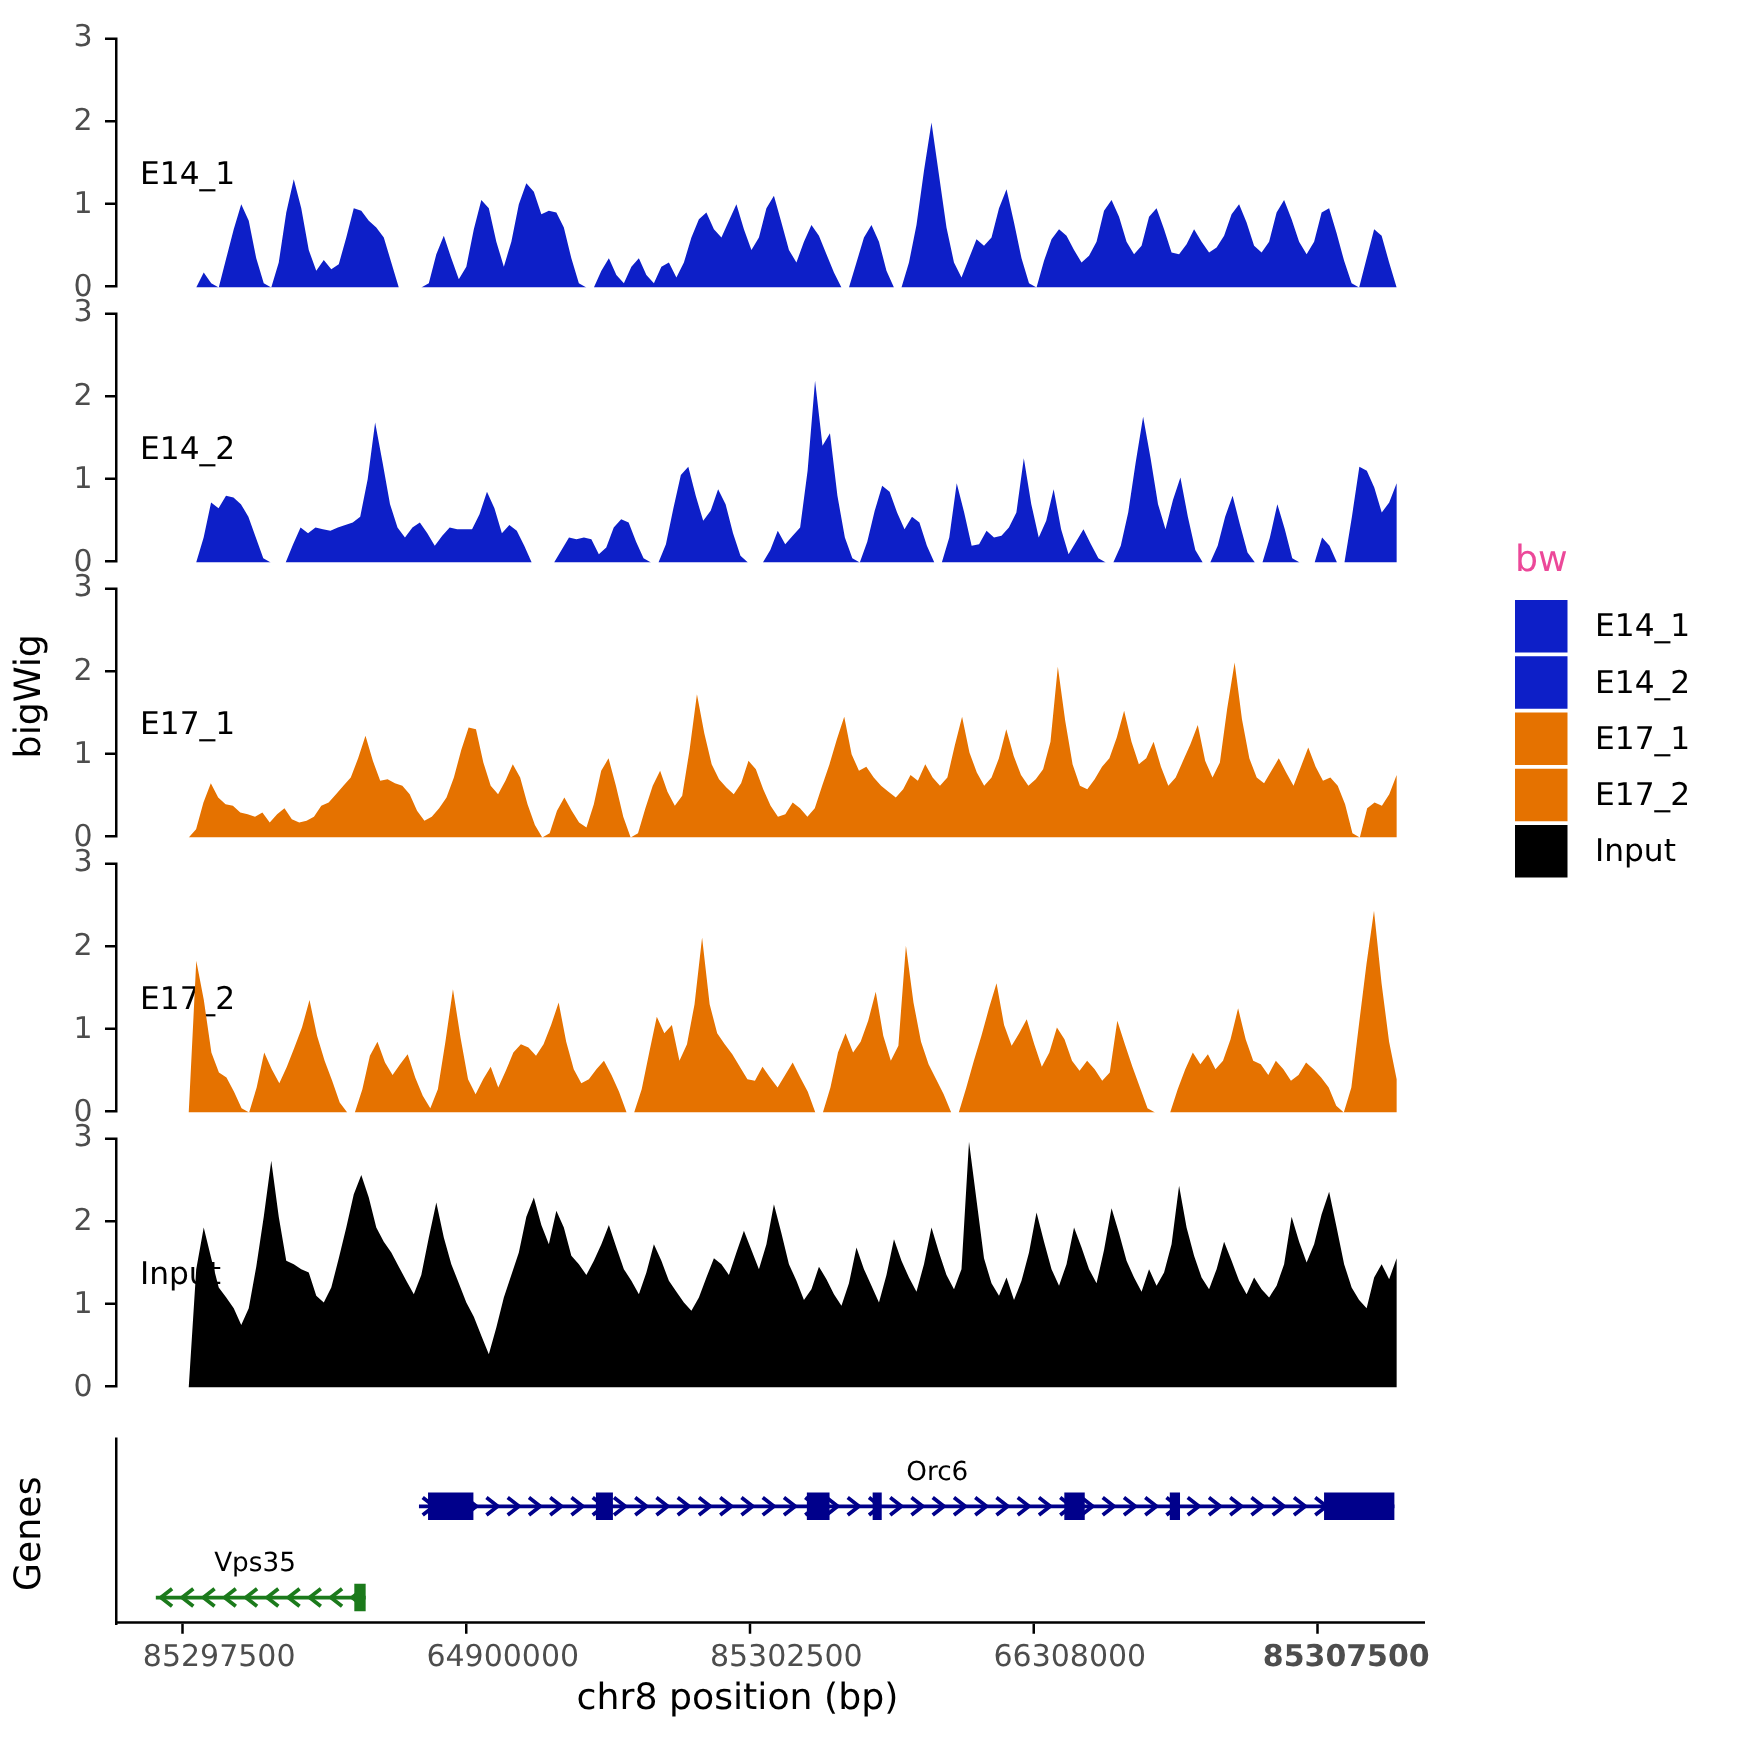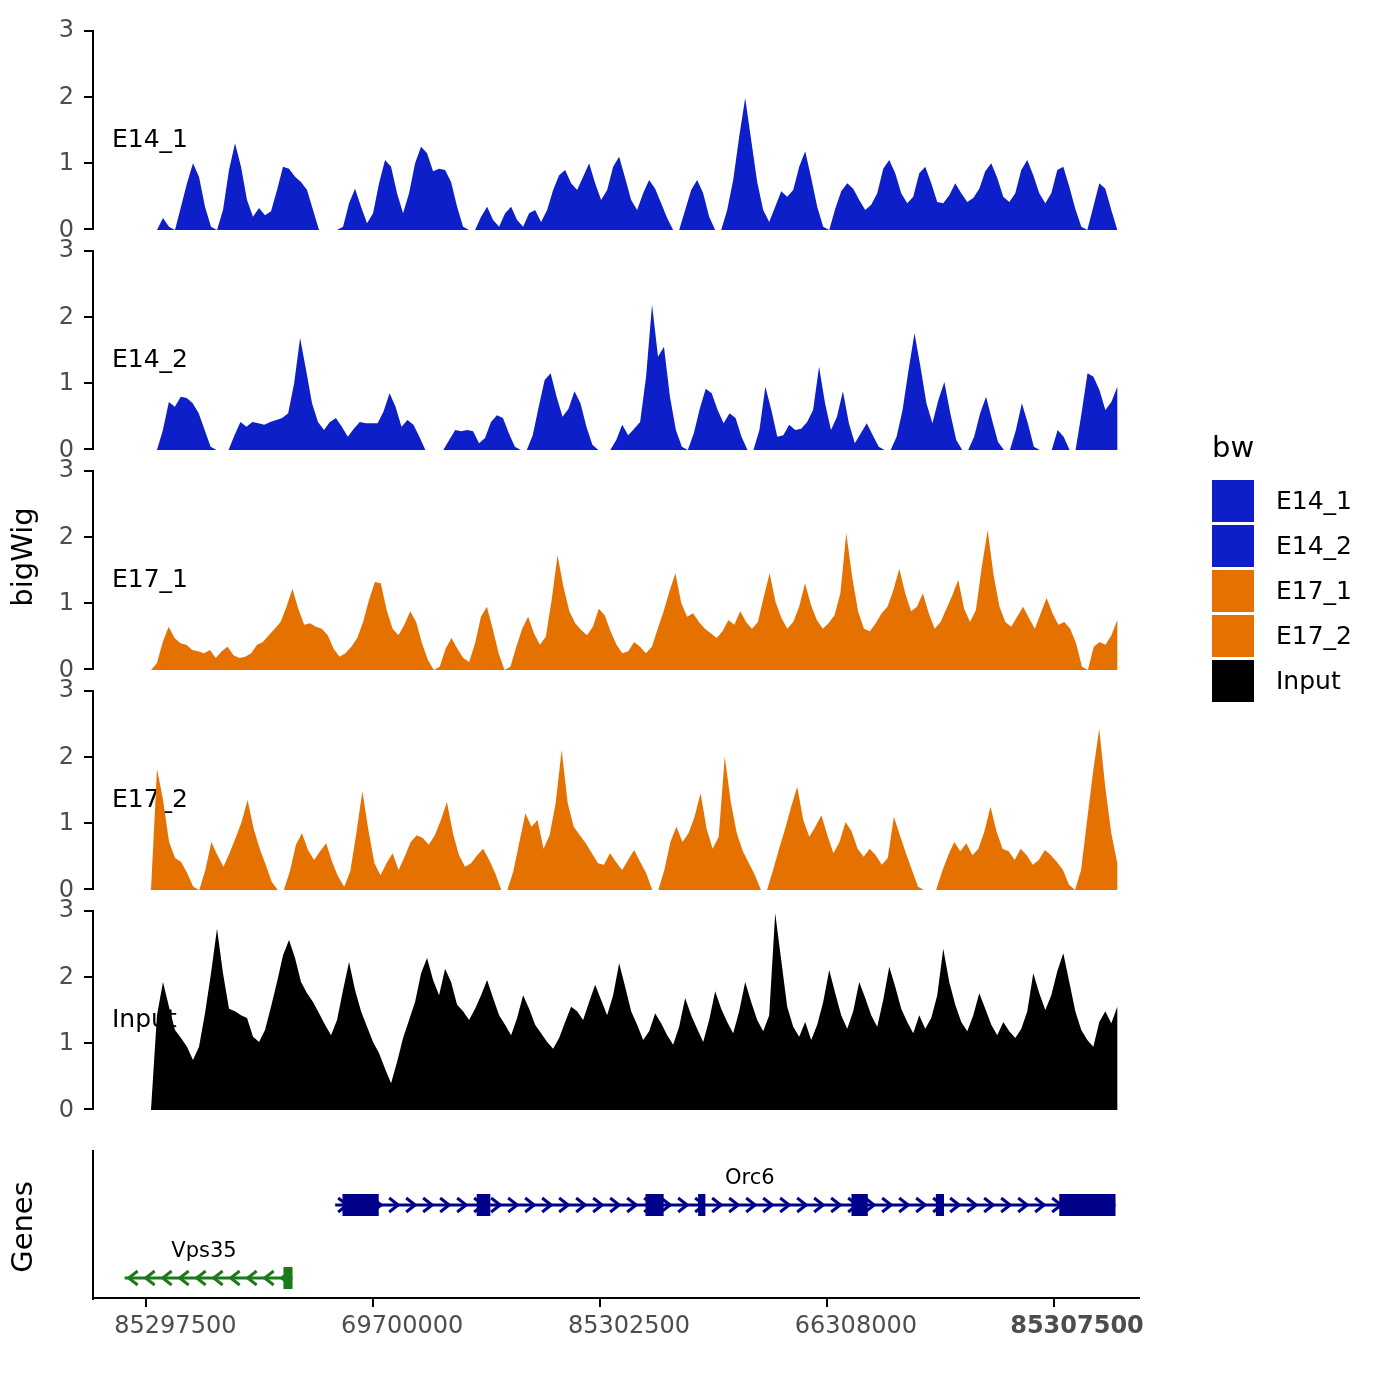--- a/index.html
+++ b/index.html
@@ -68,21 +68,21 @@
     position: absolute;
     font-size: 25px;
     color: #000;
     white-space: nowrap;
   }
 
   
   #legend { position: absolute; }
   .legend-title {
     font-size: 29px;
-    color: #000000;
+    color: #ec4899;
     margin-bottom: 14px;
   }
   .legend-row {
     display: flex;
     align-items: center;
     height: 45px;
   }
   .legend-swatch {
     width: 42px; height: 42px;
     flex: 0 0 42px;
@@ -261,29 +261,30 @@
       </svg>
       <div class="gene-label" style="left: 749.835px; top: 15px;">Orc6</div>
       <div class="gene-label" style="left: 204px; top: 88px;">Vps35</div>
     </div>
 
 <div id="xaxis">
       <div class="axis-line-h" style="left: 92px; top: 1297px; width: 1048px;"></div>
       <div class="tick-mark h" style="left: 145.442px; top: 1299px;"></div>
       <div class="tick-label-x" style="left: 56.4416px; top: 1313px; width: 180px;">85297500</div>
       <div class="tick-mark h" style="left: 372.281px; top: 1299px;"></div>
-      <div class="tick-label-x" style="left: 283.281px; top: 1313px; width: 180px;">69700000</div>
+      <div class="tick-label-x" style="left: 283.281px; top: 1313px; width: 180px;">64900000</div>
       <div class="tick-mark h" style="left: 599.121px; top: 1299px;"></div>
       <div class="tick-label-x" style="left: 510.121px; top: 1313px; width: 180px;">85302500</div>
       <div class="tick-mark h" style="left: 825.961px; top: 1299px;"></div>
       <div class="tick-label-x" style="left: 736.961px; top: 1313px; width: 180px;">66308000</div>
       <div class="tick-mark h" style="left: 1052.8px; top: 1299px;"></div>
       <div class="tick-label-x" style="left: 963.801px; top: 1313px; width: 180px; font-weight: bold;">85307500</div>
     </div>
 
+<div class="axis-title-x" style="left:0; top:1340px; width:1180px;">chr8 position (bp)</div>
 
 <div id="legend" style="left:1212px; top:430px;">
   <div class="legend-title">bw</div>
   <div id="legend-items">
         <div class="legend-row">
           <div class="legend-swatch" style="background: rgb(13, 31, 200);"></div>
           <div class="legend-label">E14_1</div>
         </div>
         <div class="legend-row">
           <div class="legend-swatch" style="background: rgb(13, 31, 200);"></div>

